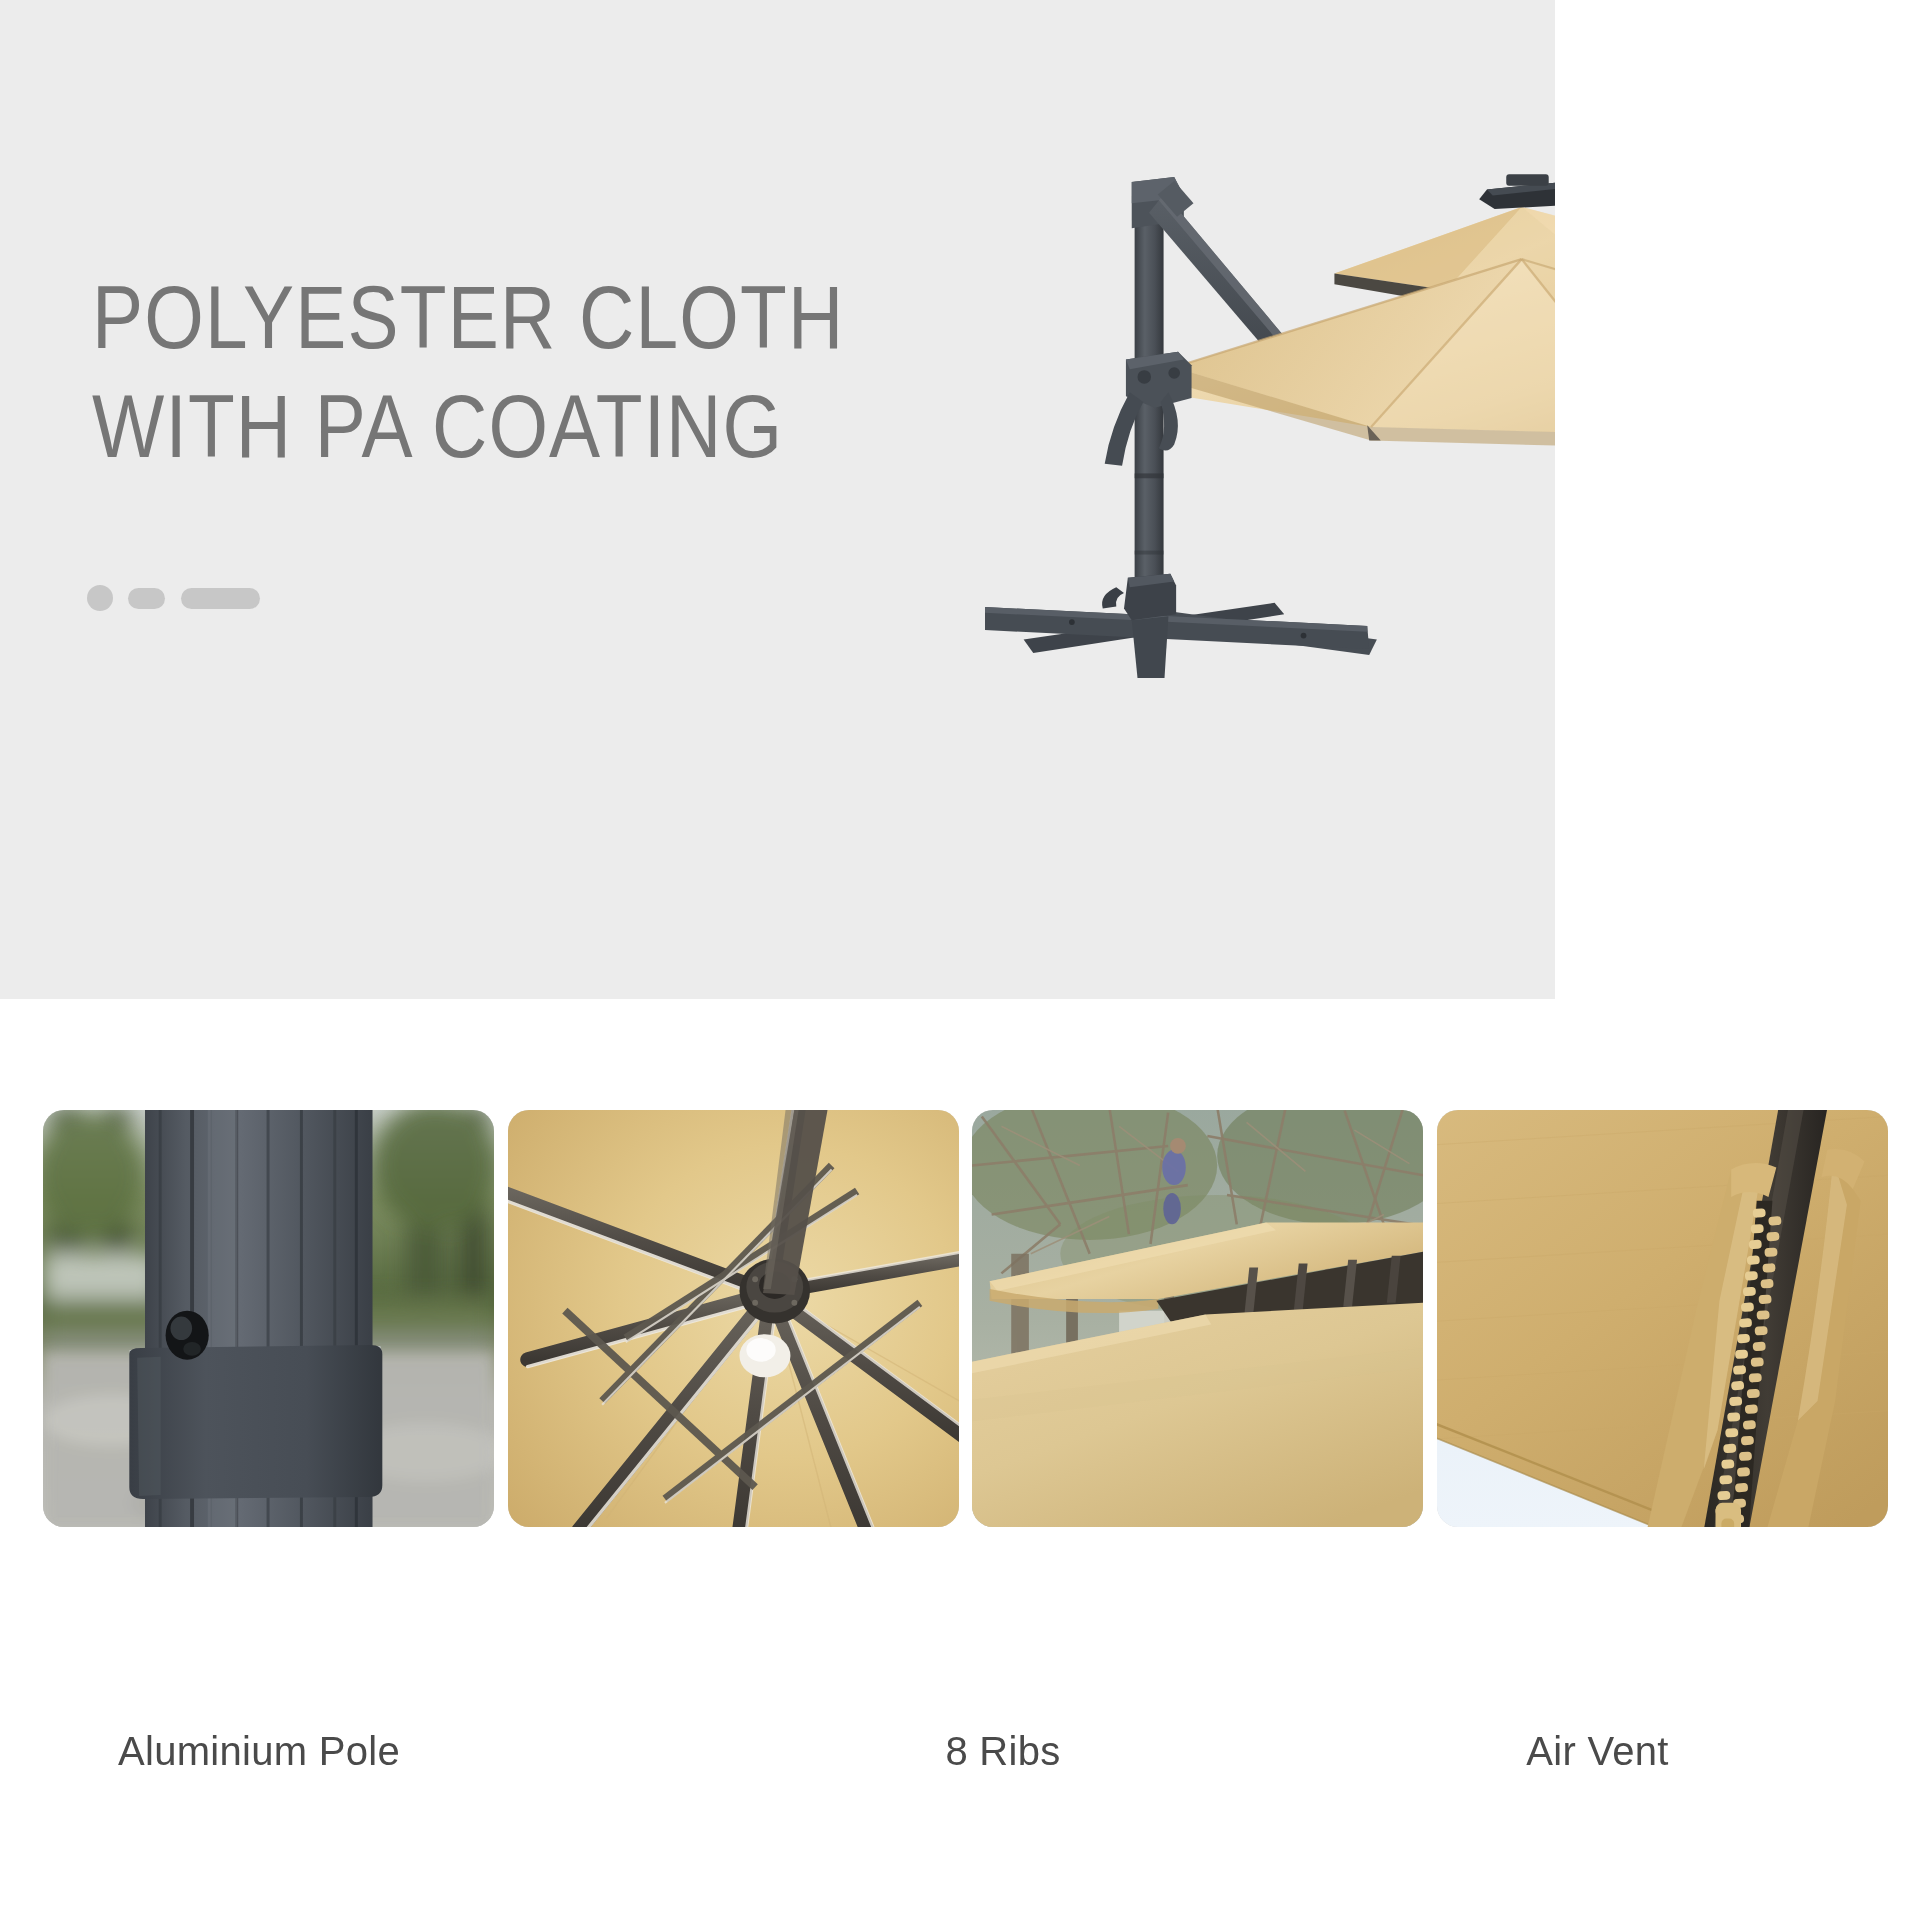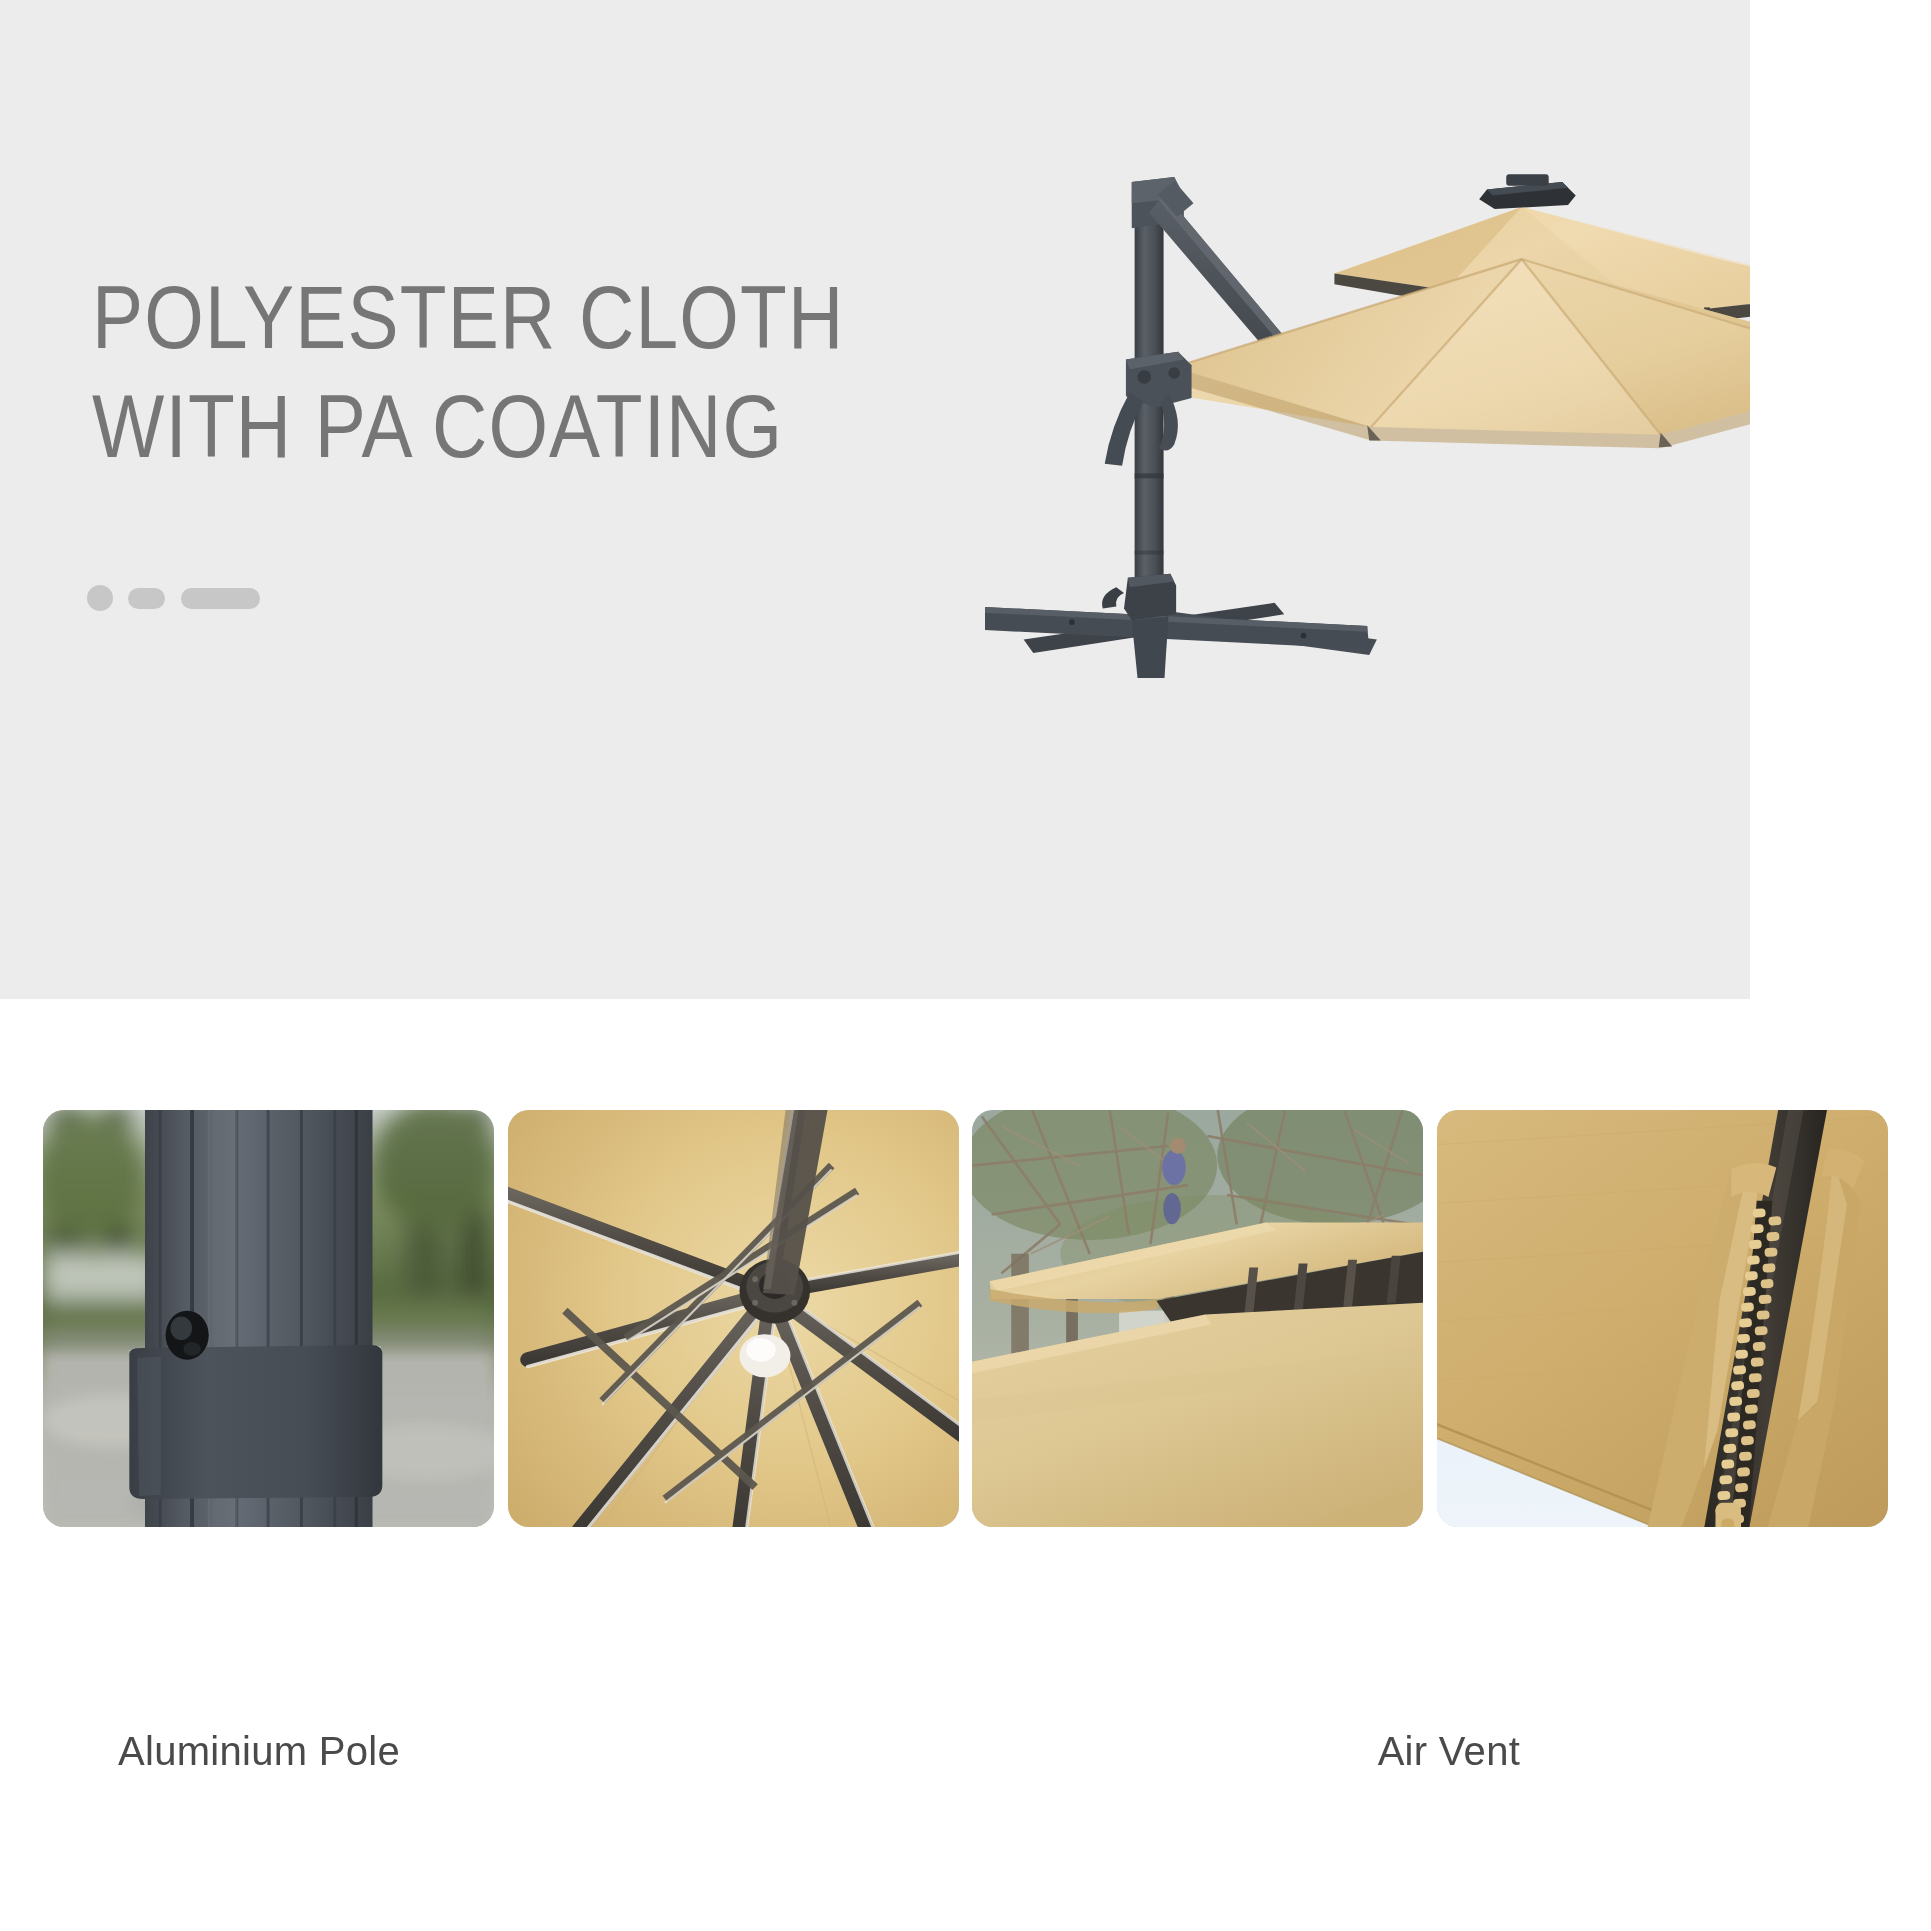--- a/index.html
+++ b/index.html
@@ -13,21 +13,21 @@
   #page {
     position:relative;
     width:1931px; height:1931px;
     background:#ffffff;
   }
 
   
   #hero {
     position:absolute;
     left:0; top:0;
-    width:1750px; height:999px;
+    width:1555px; height:999px;
     background:#ececec;
     overflow:hidden;
   }
 
   #headline {
     position:absolute;
     left:92px; top:263px;
     width:966px;
     color:#767676;
     font-size:89px;
@@ -663,20 +663,26 @@
 
   <section id="captions">
 
     <div class="cap cap-left">
       <span class="hexwrap">
         <span class="hex"></span>
       </span>
       <span class="cap-text">Aluminium Pole</span>
     </div>
 
+    <div class="cap">
+      <span class="hexwrap">
+        <span class="hex"></span>
+      </span>
+      <span class="cap-text">8 Ribs</span>
+    </div>
 
     <div class="cap">
       <span class="hexwrap">
         <span class="hex"></span>
       </span>
       <span class="cap-text">Air Vent</span>
     </div>
 
   </section>
 

